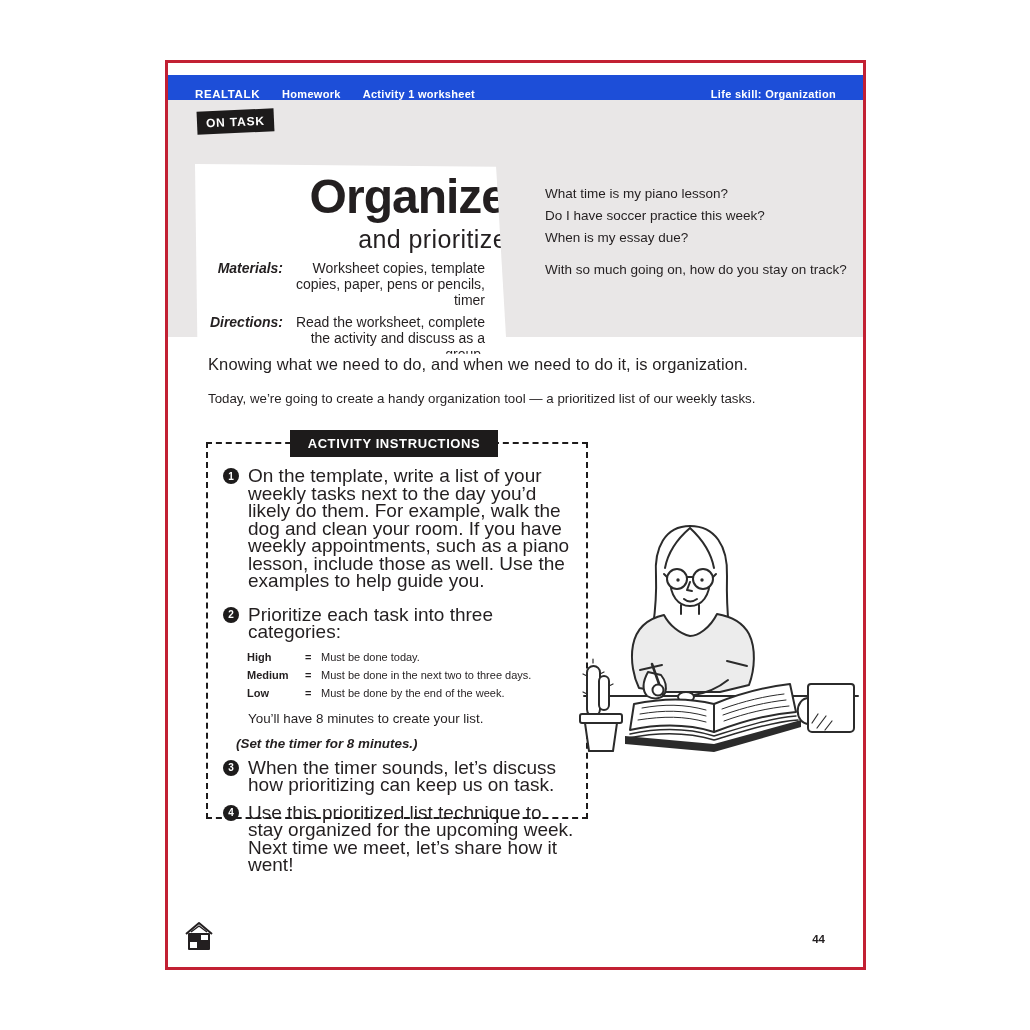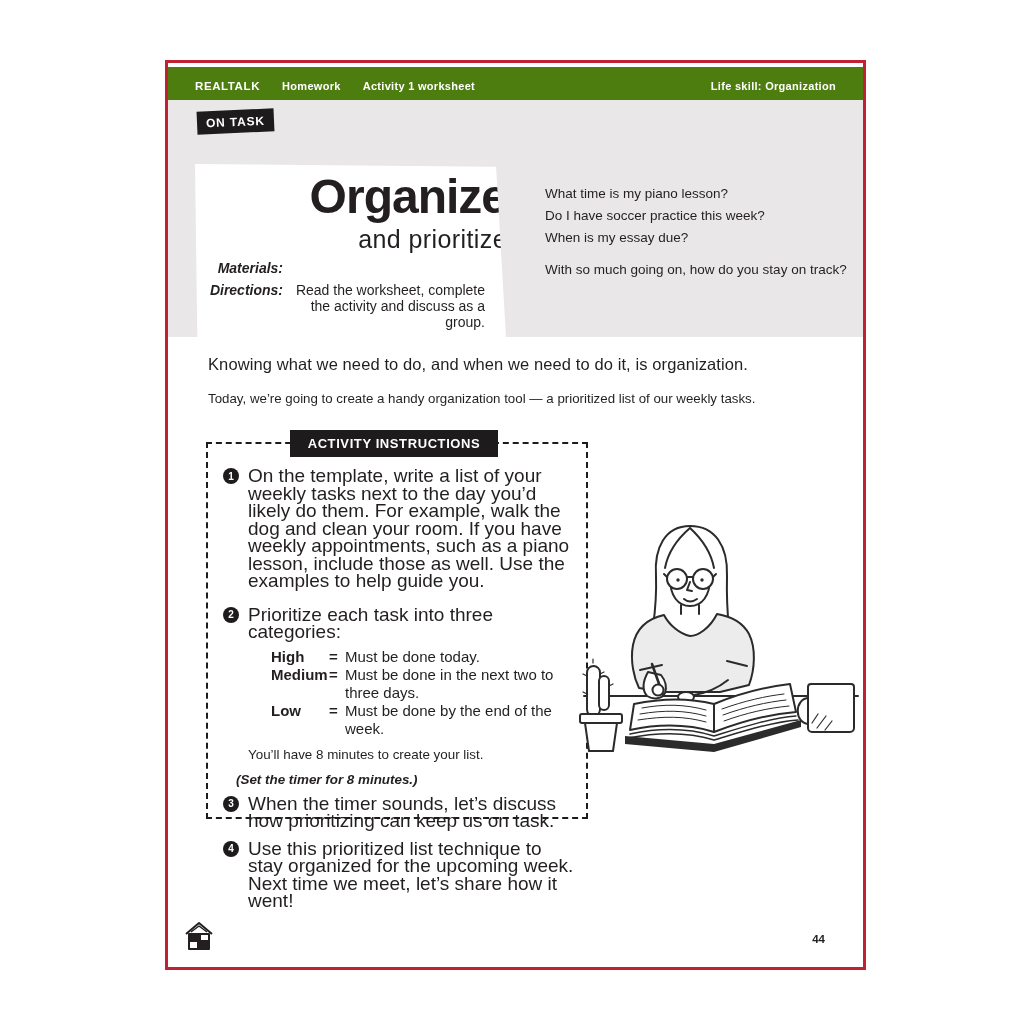--- a/index.html
+++ b/index.html
@@ -3,21 +3,21 @@
 <meta charset="utf-8">
 <style>
   * { margin:0; padding:0; box-sizing:border-box; }
   html,body { width:1030px; height:1030px; background:#ffffff; font-family:"Liberation Sans", sans-serif; color:#231f20; }
   .canvas { position:relative; width:1030px; height:1030px; background:#fff; overflow:hidden; }
 
   .page { position:absolute; left:165px; top:60px; width:701px; height:910px;
           background:#fff; border:3px solid #c22033; }
 
   
-  .topbar { position:absolute; left:0; top:4px; width:100%; height:37px; background:#4d7c0f;
+  .topbar { position:absolute; left:0; top:12px; width:100%; height:37px; background:#1d4ed8;
             display:flex; align-items:center; padding:0 27px; color:#fff; }
   .brand { font-weight:800; font-size:11.5px; letter-spacing:0.6px; }
   .crumb { font-weight:700; font-size:11px; margin-left:22px; letter-spacing:0.3px; }
   .lifeskill { margin-left:auto; font-weight:700; font-size:11px; letter-spacing:0.3px; }
 
   
   .grayband { position:absolute; left:0; top:37px; width:100%; height:237px; background:#e9e7e7; }
   .herobox { position:absolute; left:27px; top:64px; width:312px; height:190px; background:#fff;
              clip-path:polygon(0 0, 96.5% 1.5%, 100% 100%, 0.8% 99%);
              padding:8px 0 0 13px;text-align:right; }
@@ -42,22 +42,22 @@
                   border:2px dashed #1d1b1b; padding:23px 10px 0 15px; }
   .activity-label { position:absolute; left:122px; top:367px; width:208px; height:27px;
                     background:#1d1b1b; color:#fff; display:flex; align-items:center; justify-content:center;
                     font-weight:800; font-size:13px; letter-spacing:0.6px; z-index:3; }
   .step { display:flex; gap:9px; }
   .stepnum { flex:0 0 auto; width:16px; height:16px; border-radius:50%; background:#1d1b1b; color:#fff;
              font-size:10px; font-weight:700; display:flex; align-items:center; justify-content:center; margin-top:1px; }
   .steptext { width:332px; font-size:19px; line-height:17.5px; }
   .step-1 { margin-bottom:16px; }
   .step-2 { margin-bottom:7px; }
-  .prio-table { margin:0 0 9px 48px; display:grid; grid-template-columns:58px 16px auto;
-                font-size:15px; line-height:18px; }
+  .prio-table { margin:0 0 9px 24px; display:grid; grid-template-columns:58px 16px auto;
+                font-size:11px; line-height:18px; }
   .prio-level { font-weight:700; }
   .prio-eq { font-weight:700; }
   .timer-note { margin:0 0 10px 25px; font-size:13.4px; }
   .timer-dir { margin:0 0 8px 13px; font-size:13.4px; font-style:italic; font-weight:600; }
   .step-3 { margin-bottom:10px; }
 
   
   .illustration { position:absolute; left:400px; top:455px; width:295px; height:240px; z-index:2; }
 
   
@@ -76,20 +76,21 @@
       <span class="crumb">Activity 1 worksheet</span>
       <span class="lifeskill">Life skill: Organization</span>
     </div>
 
     <div class="grayband">
       <div class="herobox">
         <div class="title">Organize</div>
         <div class="subtitle">and prioritize</div>
         <div class="meta-row">
           <span class="meta-label">Materials:</span>
+          <span class="meta-text">Worksheet copies, template copies, paper, pens or pencils, timer</span>
         </div>
         <div class="meta-row">
           <span class="meta-label">Directions:</span>
           <span class="meta-text">Read the worksheet, complete the activity and discuss as a group.</span>
         </div>
       </div>
       <div class="badge">ON TASK</div>
       <div class="questions">
         <div>What time is my piano lesson?</div>
         <div>Do I have soccer practice this week?</div>

